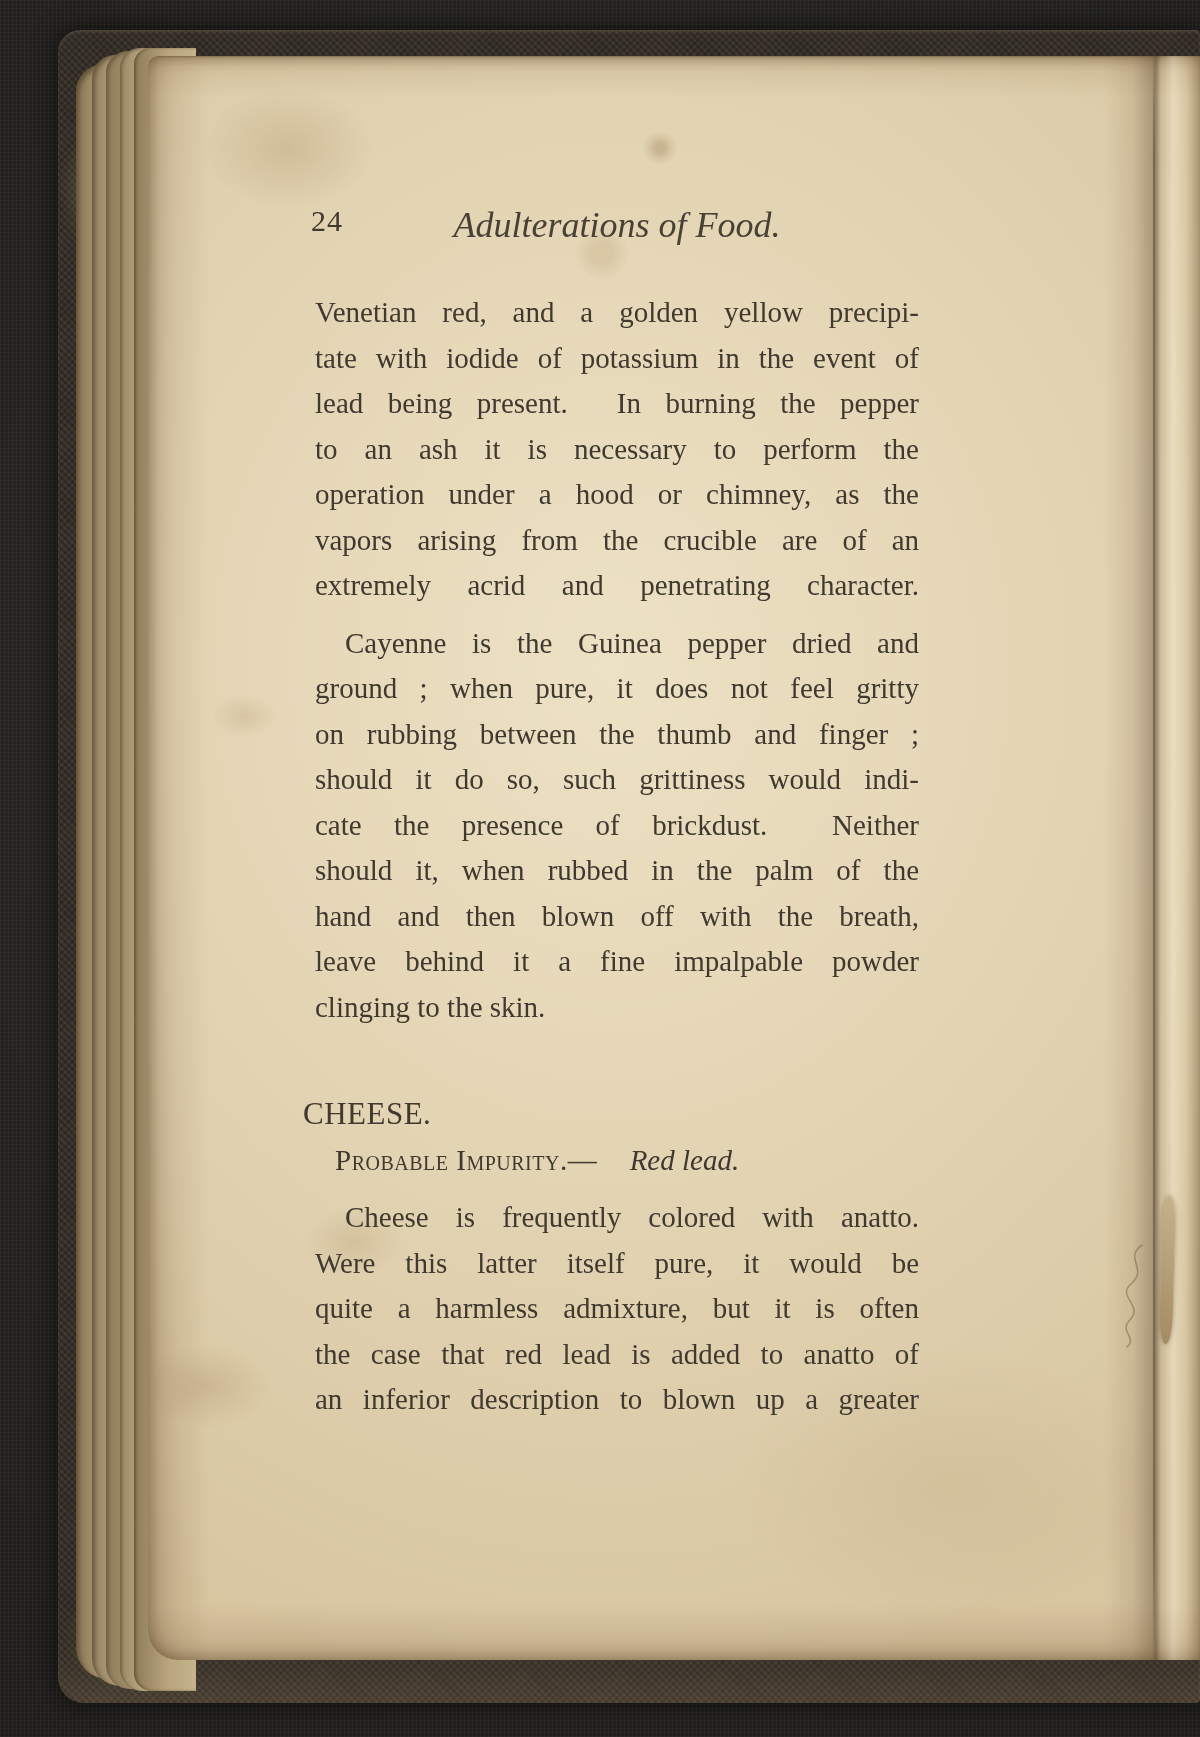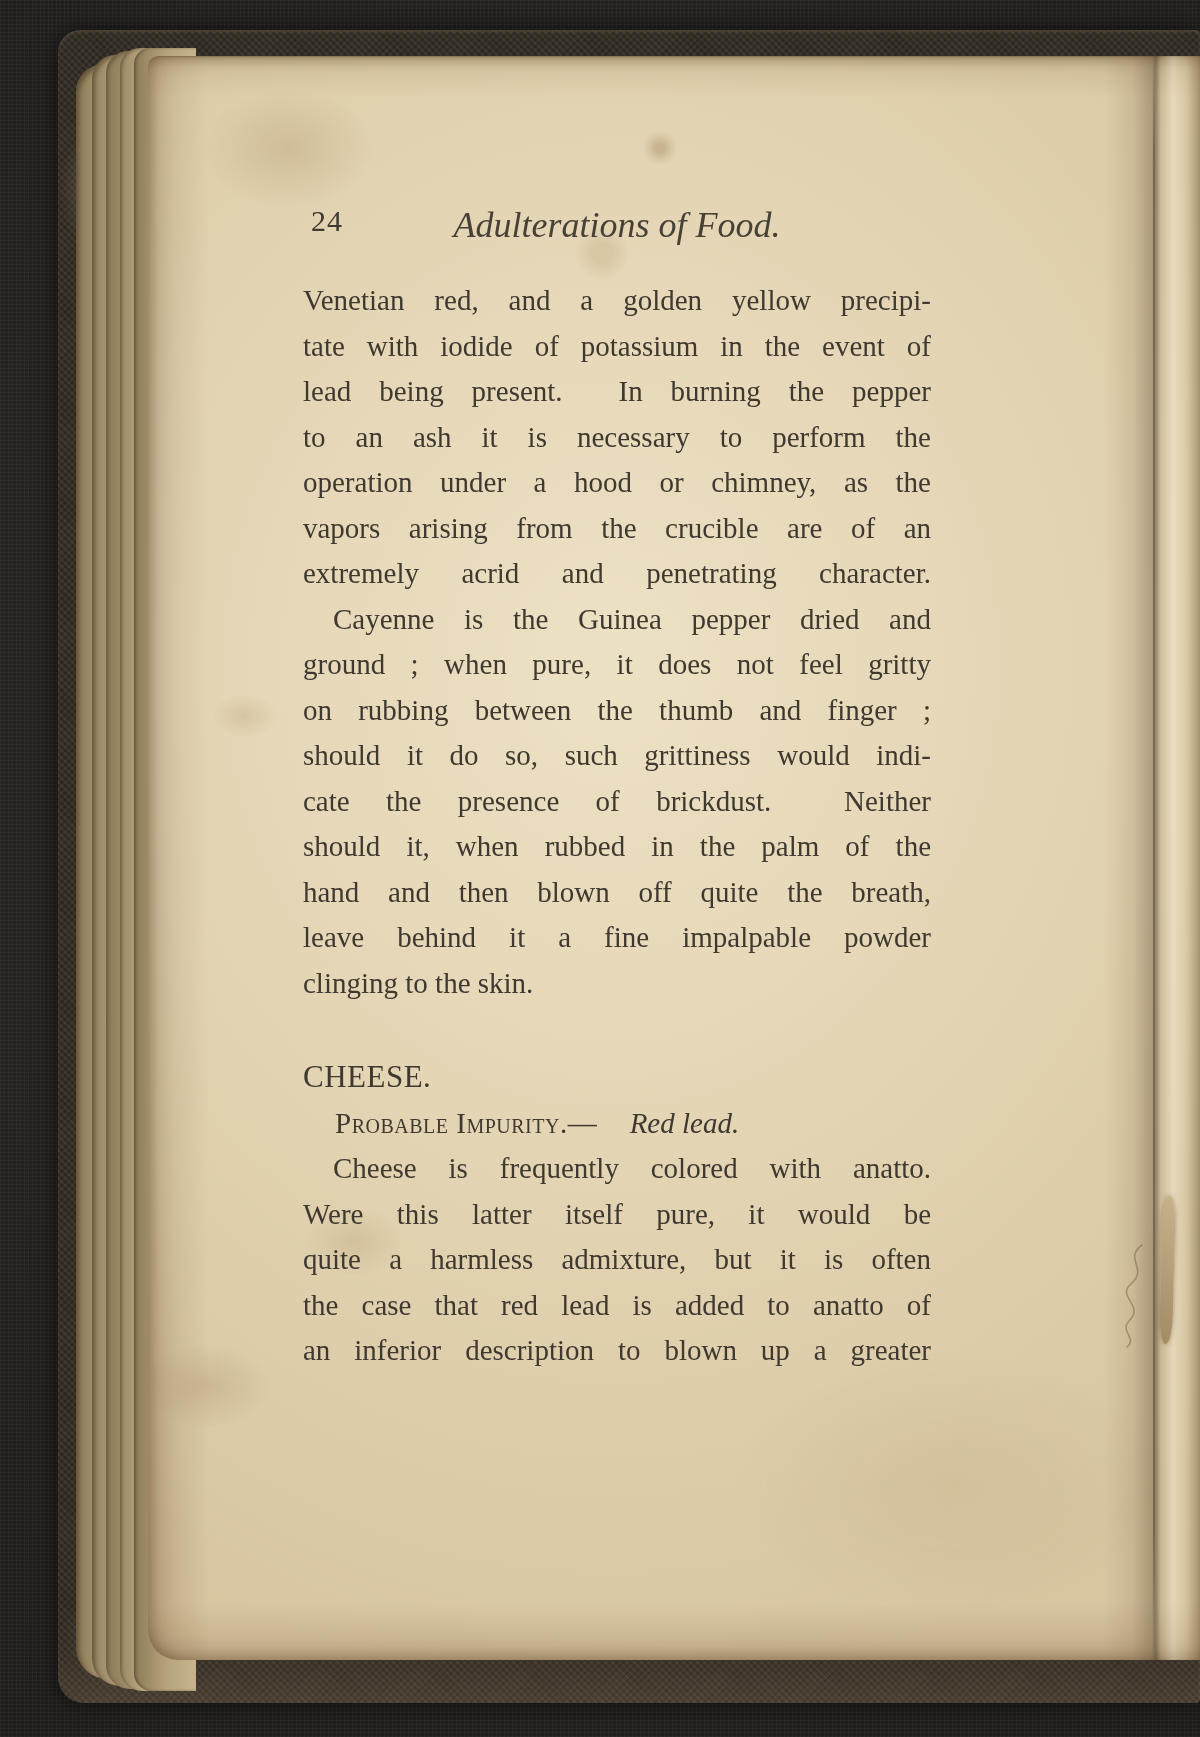--- a/index.html
+++ b/index.html
@@ -126,31 +126,31 @@
   .pageno {
     position: absolute; left: 8px; top: 0;
     font-size: 30px; letter-spacing: 1px;
   }
   .runhead {
     position: absolute; left: 0; width: 100%; text-align: center;
     font-style: italic; font-size: 36px; color: #474136;
   }
 
   .body-text { position: absolute; top: 222px; left: 0; width: 100%; }
-  .para { margin: 0; }
+  .para { margin: 12px; }
   .line {
     line-height: 45.5px; font-size: 29px;
     text-align: justify; text-align-last: justify;
     white-space: normal;
   }
   .line.indent { text-indent: 30px; }
   .line.no-just { text-align-last: left; }
 
   .heading {
-    margin-top: 48px; line-height: 46px;
+    margin-top: 61px; line-height: 46px;
     font-size: 31px; letter-spacing: 0.5px;
   }
   .impurity { line-height: 46px; font-size: 29px; text-indent: 32px; }
   .impurity .sc { font-variant: small-caps; letter-spacing: 0.5px; margin-top: 33px; }
   .impurity .it { font-style: italic; margin-left: 33px; }
 </style>
 </head>
 <body>
 
 <div class="scene">
@@ -188,21 +188,21 @@
             <div class="line">vapors arising from the crucible are of an</div>
             <div class="line">extremely acrid and penetrating character.</div>
           </div>
           <div class="para">
             <div class="line indent">Cayenne is the Guinea pepper dried and</div>
             <div class="line">ground ; when pure, it does not feel gritty</div>
             <div class="line">on rubbing between the thumb and finger ;</div>
             <div class="line">should it do so, such grittiness would indi-</div>
             <div class="line">cate the presence of brickdust.&nbsp; Neither</div>
             <div class="line">should it, when rubbed in the palm of the</div>
-            <div class="line">hand and then blown off quite the breath,</div>
+            <div class="line">hand and then blown off with the breath,</div>
             <div class="line">leave behind it a fine impalpable powder</div>
             <div class="line no-just">clinging to the skin.</div>
           </div>
           <div class="heading">CHEESE.</div>
           <div class="impurity"><span class="sc">Probable Impurity.</span><span>—</span><span class="it">Red lead.</span></div>
           <div class="para">
             <div class="line indent">Cheese is frequently colored with anatto.</div>
             <div class="line">Were this latter itself pure, it would be</div>
             <div class="line">quite a harmless admixture, but it is often</div>
             <div class="line">the case that red lead is added to anatto of</div>

